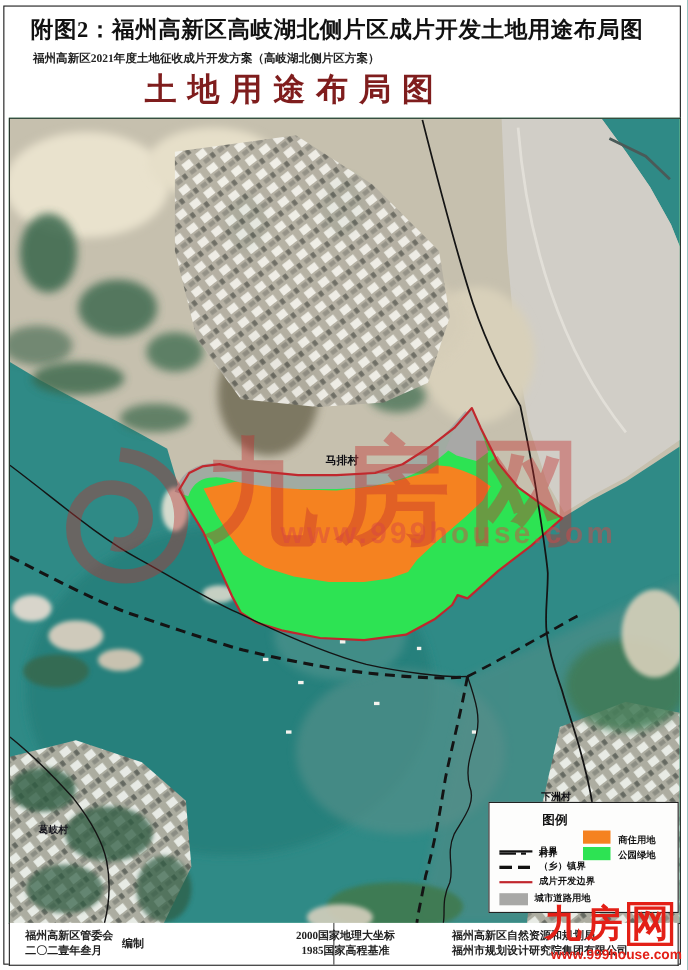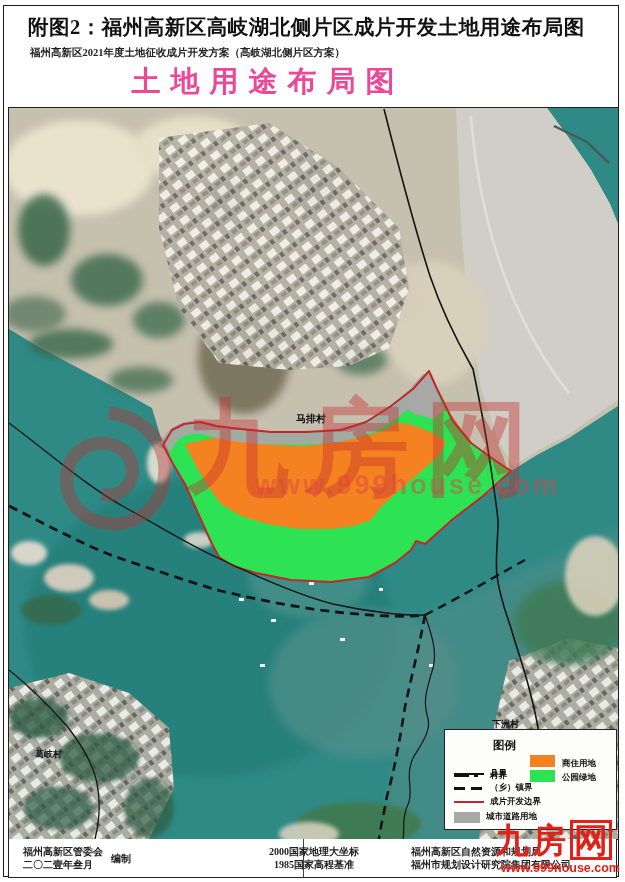--- a/index.html
+++ b/index.html
@@ -5,21 +5,21 @@
   html,body{margin:0;padding:0;}
   body{width:625px;height:882px;position:relative;background:#fff;
        font-family:"Liberation Serif","DejaVu Serif",serif;overflow:hidden;}
   .frame{position:absolute;left:3px;top:5px;width:616px;height:872px;
          border:1.5px solid #1a1a1a;box-sizing:border-box;pointer-events:none;}
   
   .title-main{position:absolute;left:28px;top:13px;width:580px;font-size:20.5px;
               font-weight:700;color:#111;letter-spacing:.5px;white-space:nowrap;}
   .title-sub{position:absolute;left:30px;top:46px;font-size:10.5px;font-weight:700;color:#222;}
   .title-big{position:absolute;left:0;top:62px;width:536px;text-align:center;
-             font-size:29px;font-weight:700;color:#ec4899;letter-spacing:10px;}
+             font-size:29px;font-weight:700;color:#7f1d1d;letter-spacing:10px;}
   
   .map{position:absolute;left:8px;top:107px;width:609px;height:731px;
        border:1px solid #222;box-sizing:content-box;background:#86efac;overflow:hidden;}
   .map svg{position:absolute;left:0;top:0;}
   .map-label{position:absolute;color:#0d0d12;font-weight:700;white-space:nowrap;z-index:3;}
   .lbl-mapai{left:287px;top:304px;font-size:10px;}
   .lbl-geqi{left:26px;top:640px;font-size:9px;color:#15151d;}
   .lbl-xiazhou{left:483px;top:610px;font-size:9px;}
   
   .wm-center{position:absolute;left:176px;top:288px;z-index:4;pointer-events:none;

